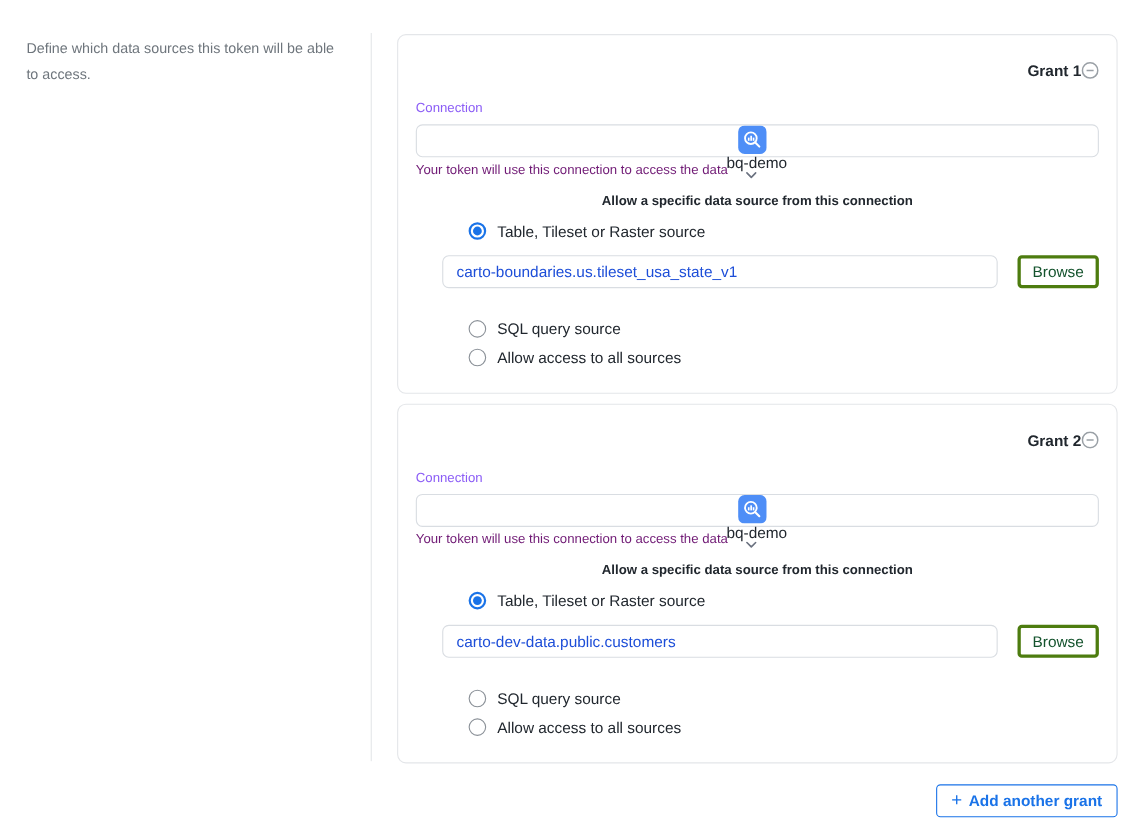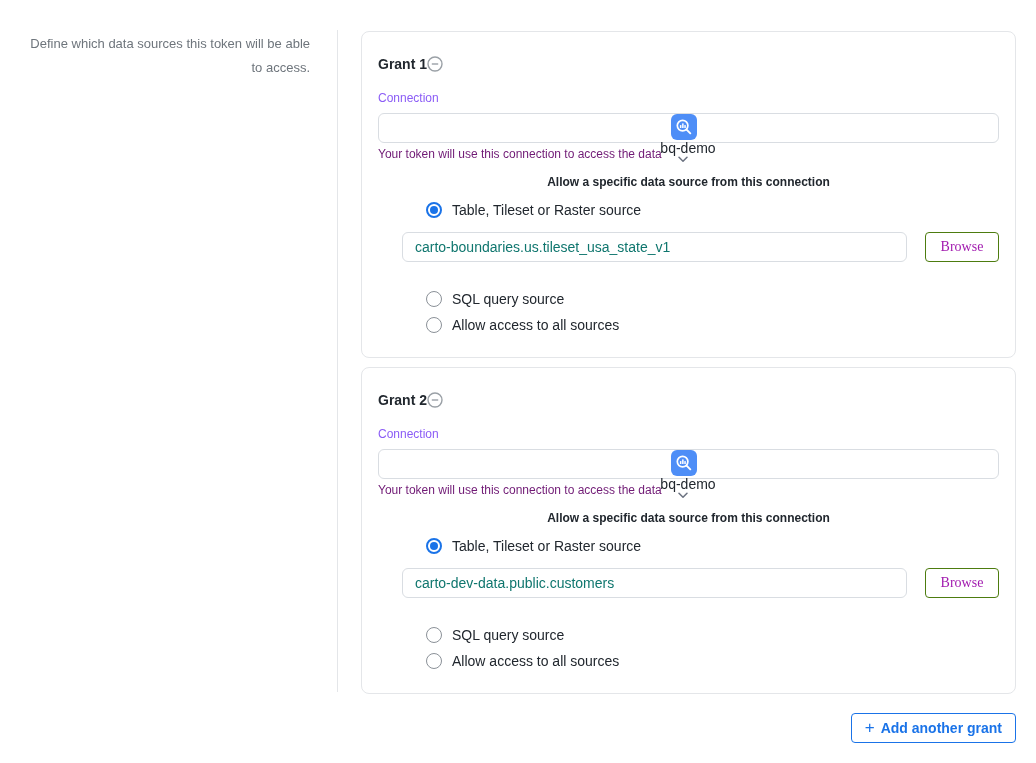--- a/index.html
+++ b/index.html
@@ -13,37 +13,37 @@
     overflow: hidden;
   }
 
   
   .sidebar { position: absolute; left: 24px; top: 32px; width: 286px; }
   .sidebar-heading {
     font-size: 13px; font-weight: 700; color: #222a33;
     margin: 0 0 12px 0; letter-spacing: .2px;
   }
   .sidebar-desc {
-    font-size: 13px; color: #6e757c; line-height: 24px; margin: 0; text-align: right;
+    font-size: 13px; color: #6e757c; line-height: 24px; margin: 0;
   }
 
   .v-divider {
     position: absolute; left: 337px; top: 30px;
     width: 1px; height: 662px; background: #e4e6e9;
   }
 
   
   .main { position: absolute; left: 361px; top: 31px; width: 655px; }
 
   .card {
     border: 1px solid #e4e6e9; border-radius: 8px;
     background: #fff; padding: 16px 16px 0 16px;
     height: 327px; margin-bottom: 9px;
   }
-  .card-header { display: flex; align-items: center; justify-content: flex-start; margin-top: 8px; }
+  .card-header { display: flex; align-items: center; justify-content: flex-end; margin-top: 8px; }
   .card-title { font-size: 14px; font-weight: 700; margin: 0; color: #21272e; }
   .remove-btn {
     background: none; border: none; padding: 0; margin: 0;
     width: 16px; height: 16px; cursor: pointer; display: flex;
   }
 
   .field-label { margin-top: 19px; font-size: 12px; color: #8b5cf6; }
 
   .select {
     margin-top: 8px; height: 30px;
@@ -72,28 +72,28 @@
   }
   .radio.selected { border: 2px solid #1a73e8; }
   .radio.selected::after {
     content: ""; position: absolute; inset: 2px;
     border-radius: 50%; background: #1a73e8;
   }
 
   .source-row { display: flex; margin: 14px 0 0 24px; gap: 18px; height: 30px; }
   .source-input {
     flex: 1; height: 30px; border: 1px solid #d9dde2; border-radius: 6px;
-    padding: 0 12px; font-size: 14px; color: #0f766e;
+    padding: 0 12px; font-size: 14px; color: #1d4ed8;
     font-family: inherit; outline: none; background: #fff;
   }
   .browse-btn {
     width: 74px; height: 30px; flex: none;
-    border: 1px solid #4d7c0f; border-radius: 4px;
-    background: #fff; color: #a21caf;
-    font-size: 14px; font-family: Liberation Serif, serif; cursor: pointer; padding: 0;
+    border: 3px solid #4d7c0f; border-radius: 4px;
+    background: #fff; color: #14532d;
+    font-size: 14px; font-family: Liberation Sans, sans-serif; cursor: pointer; padding: 0;
   }
 
   .add-row { display: flex; justify-content: flex-end; margin-top: 19px; }
   .add-btn {
     height: 30px; padding: 0 13px;
     border: 1px solid #1a73e8; border-radius: 4px;
     background: #fff; color: #1a73e8;
     font-size: 14px; font-weight: 700; font-family: inherit;
     display: flex; align-items: center; gap: 6px; cursor: pointer;
   }

